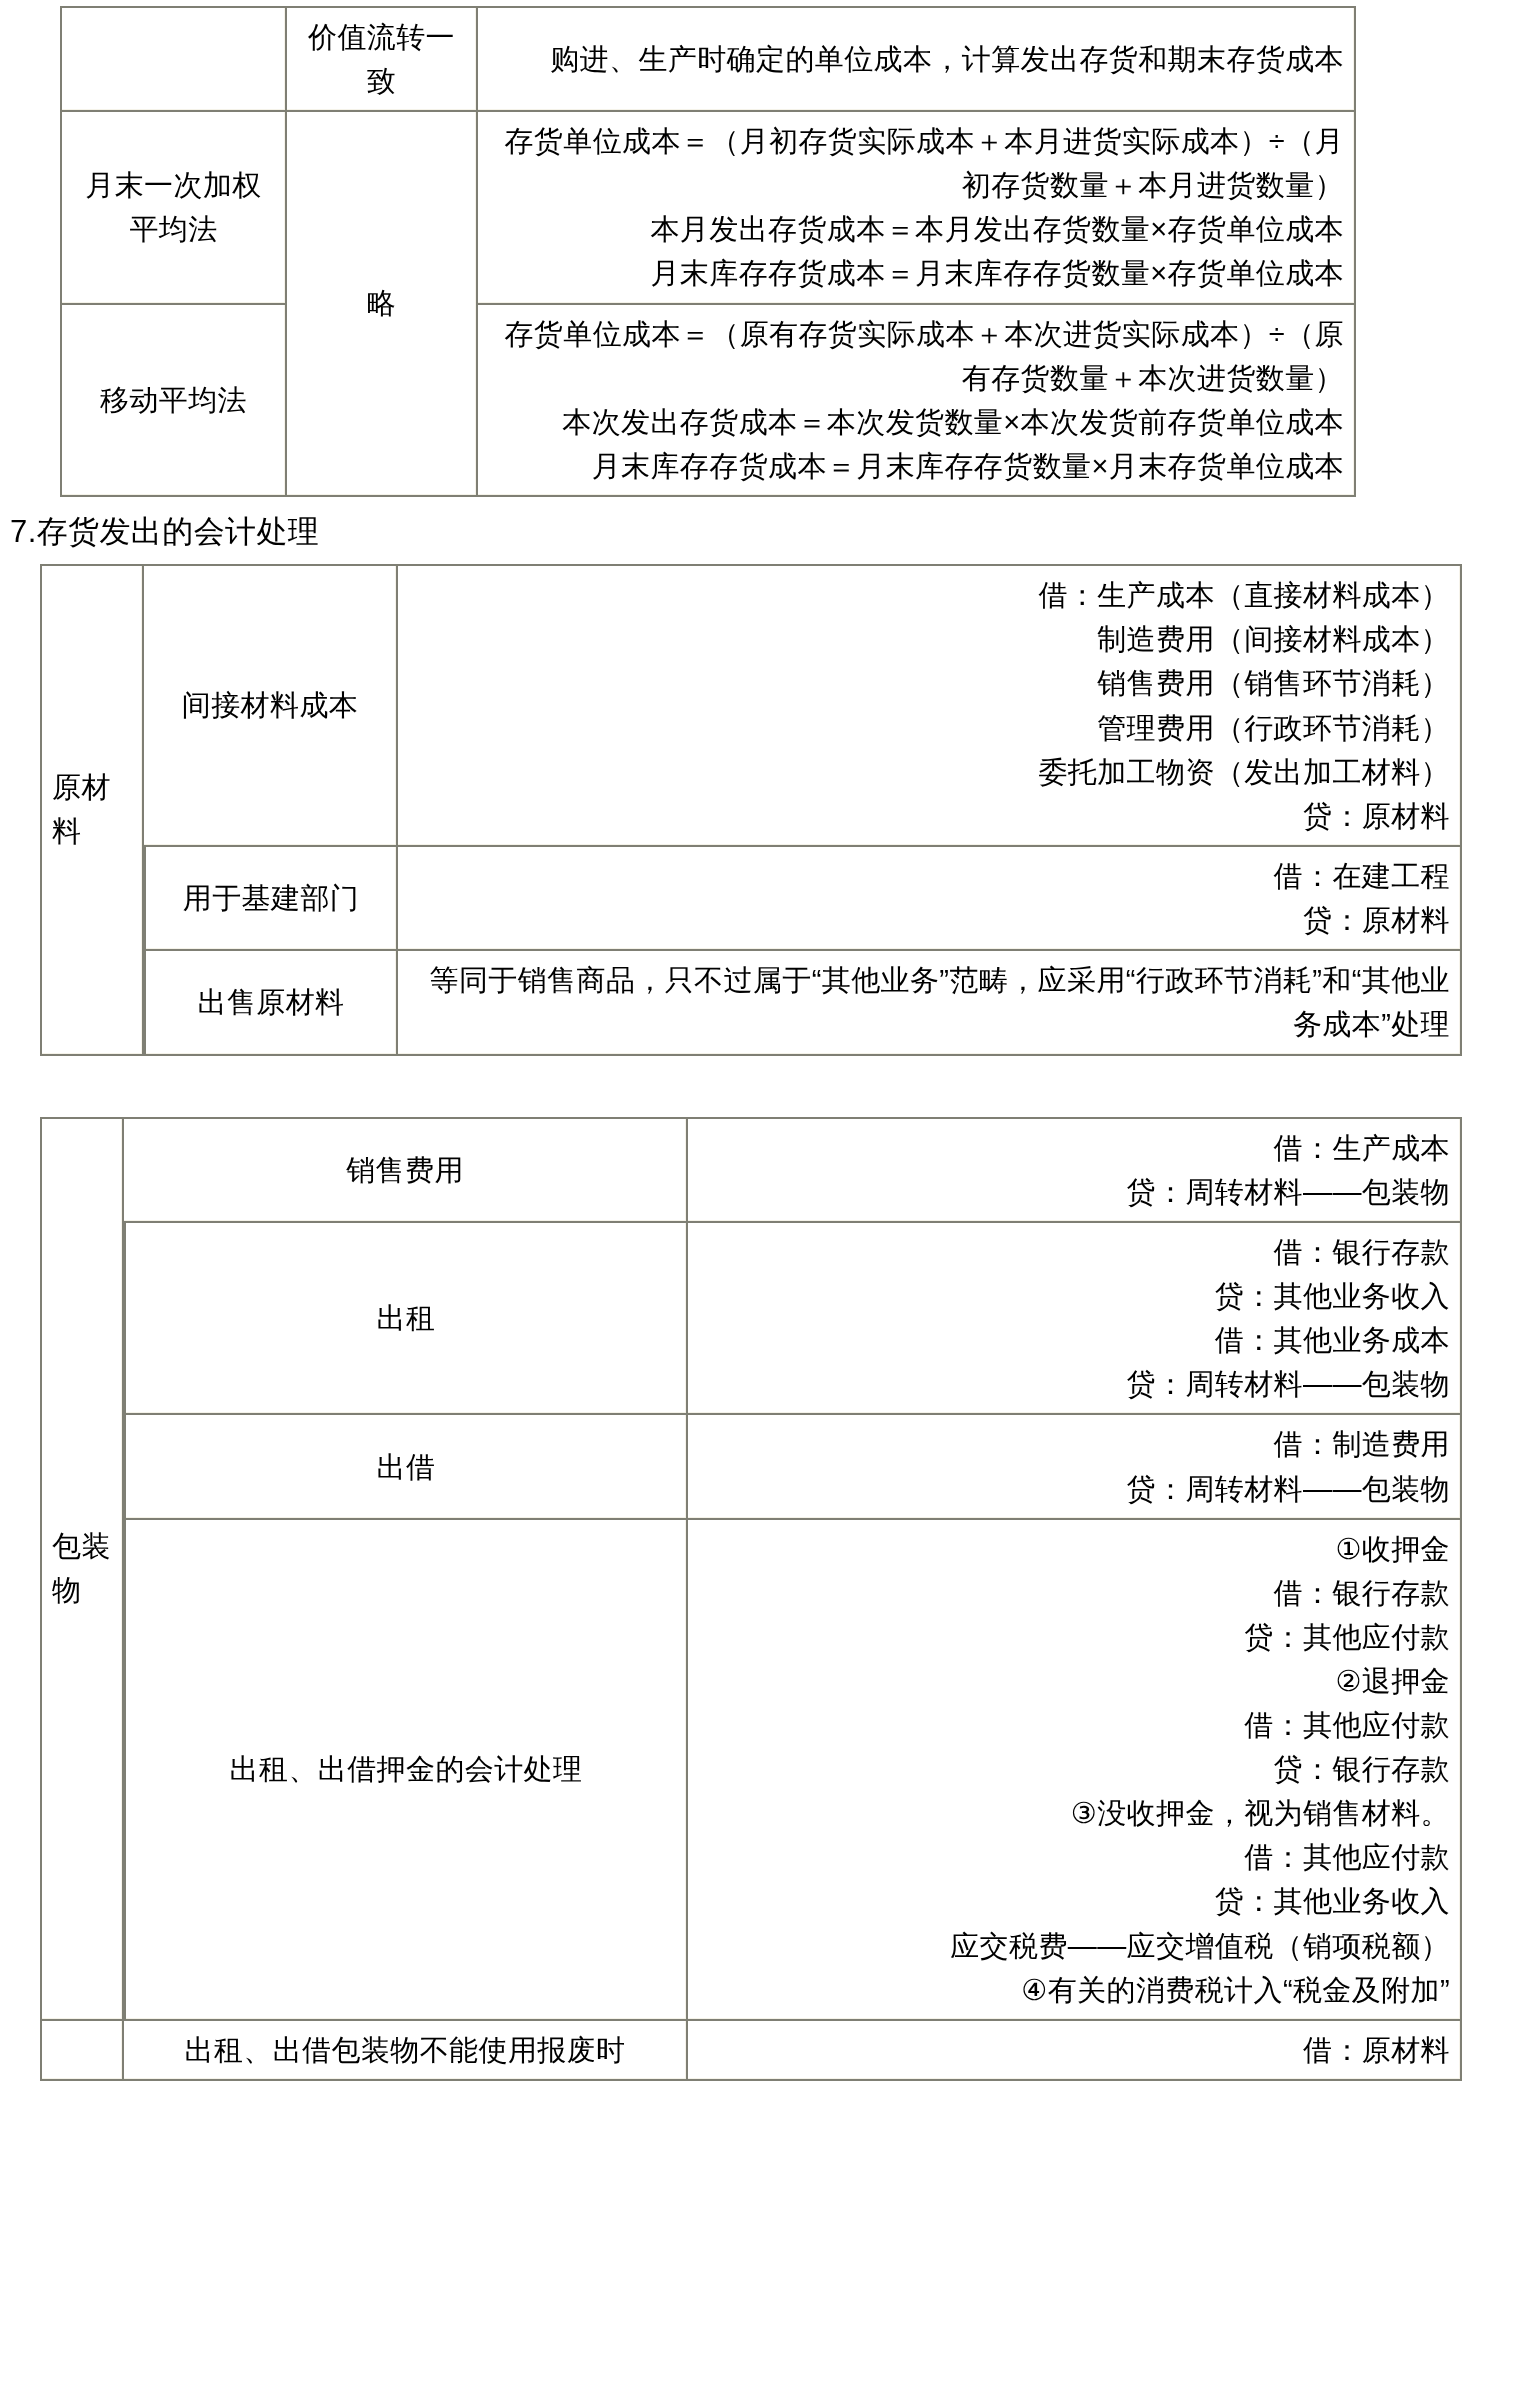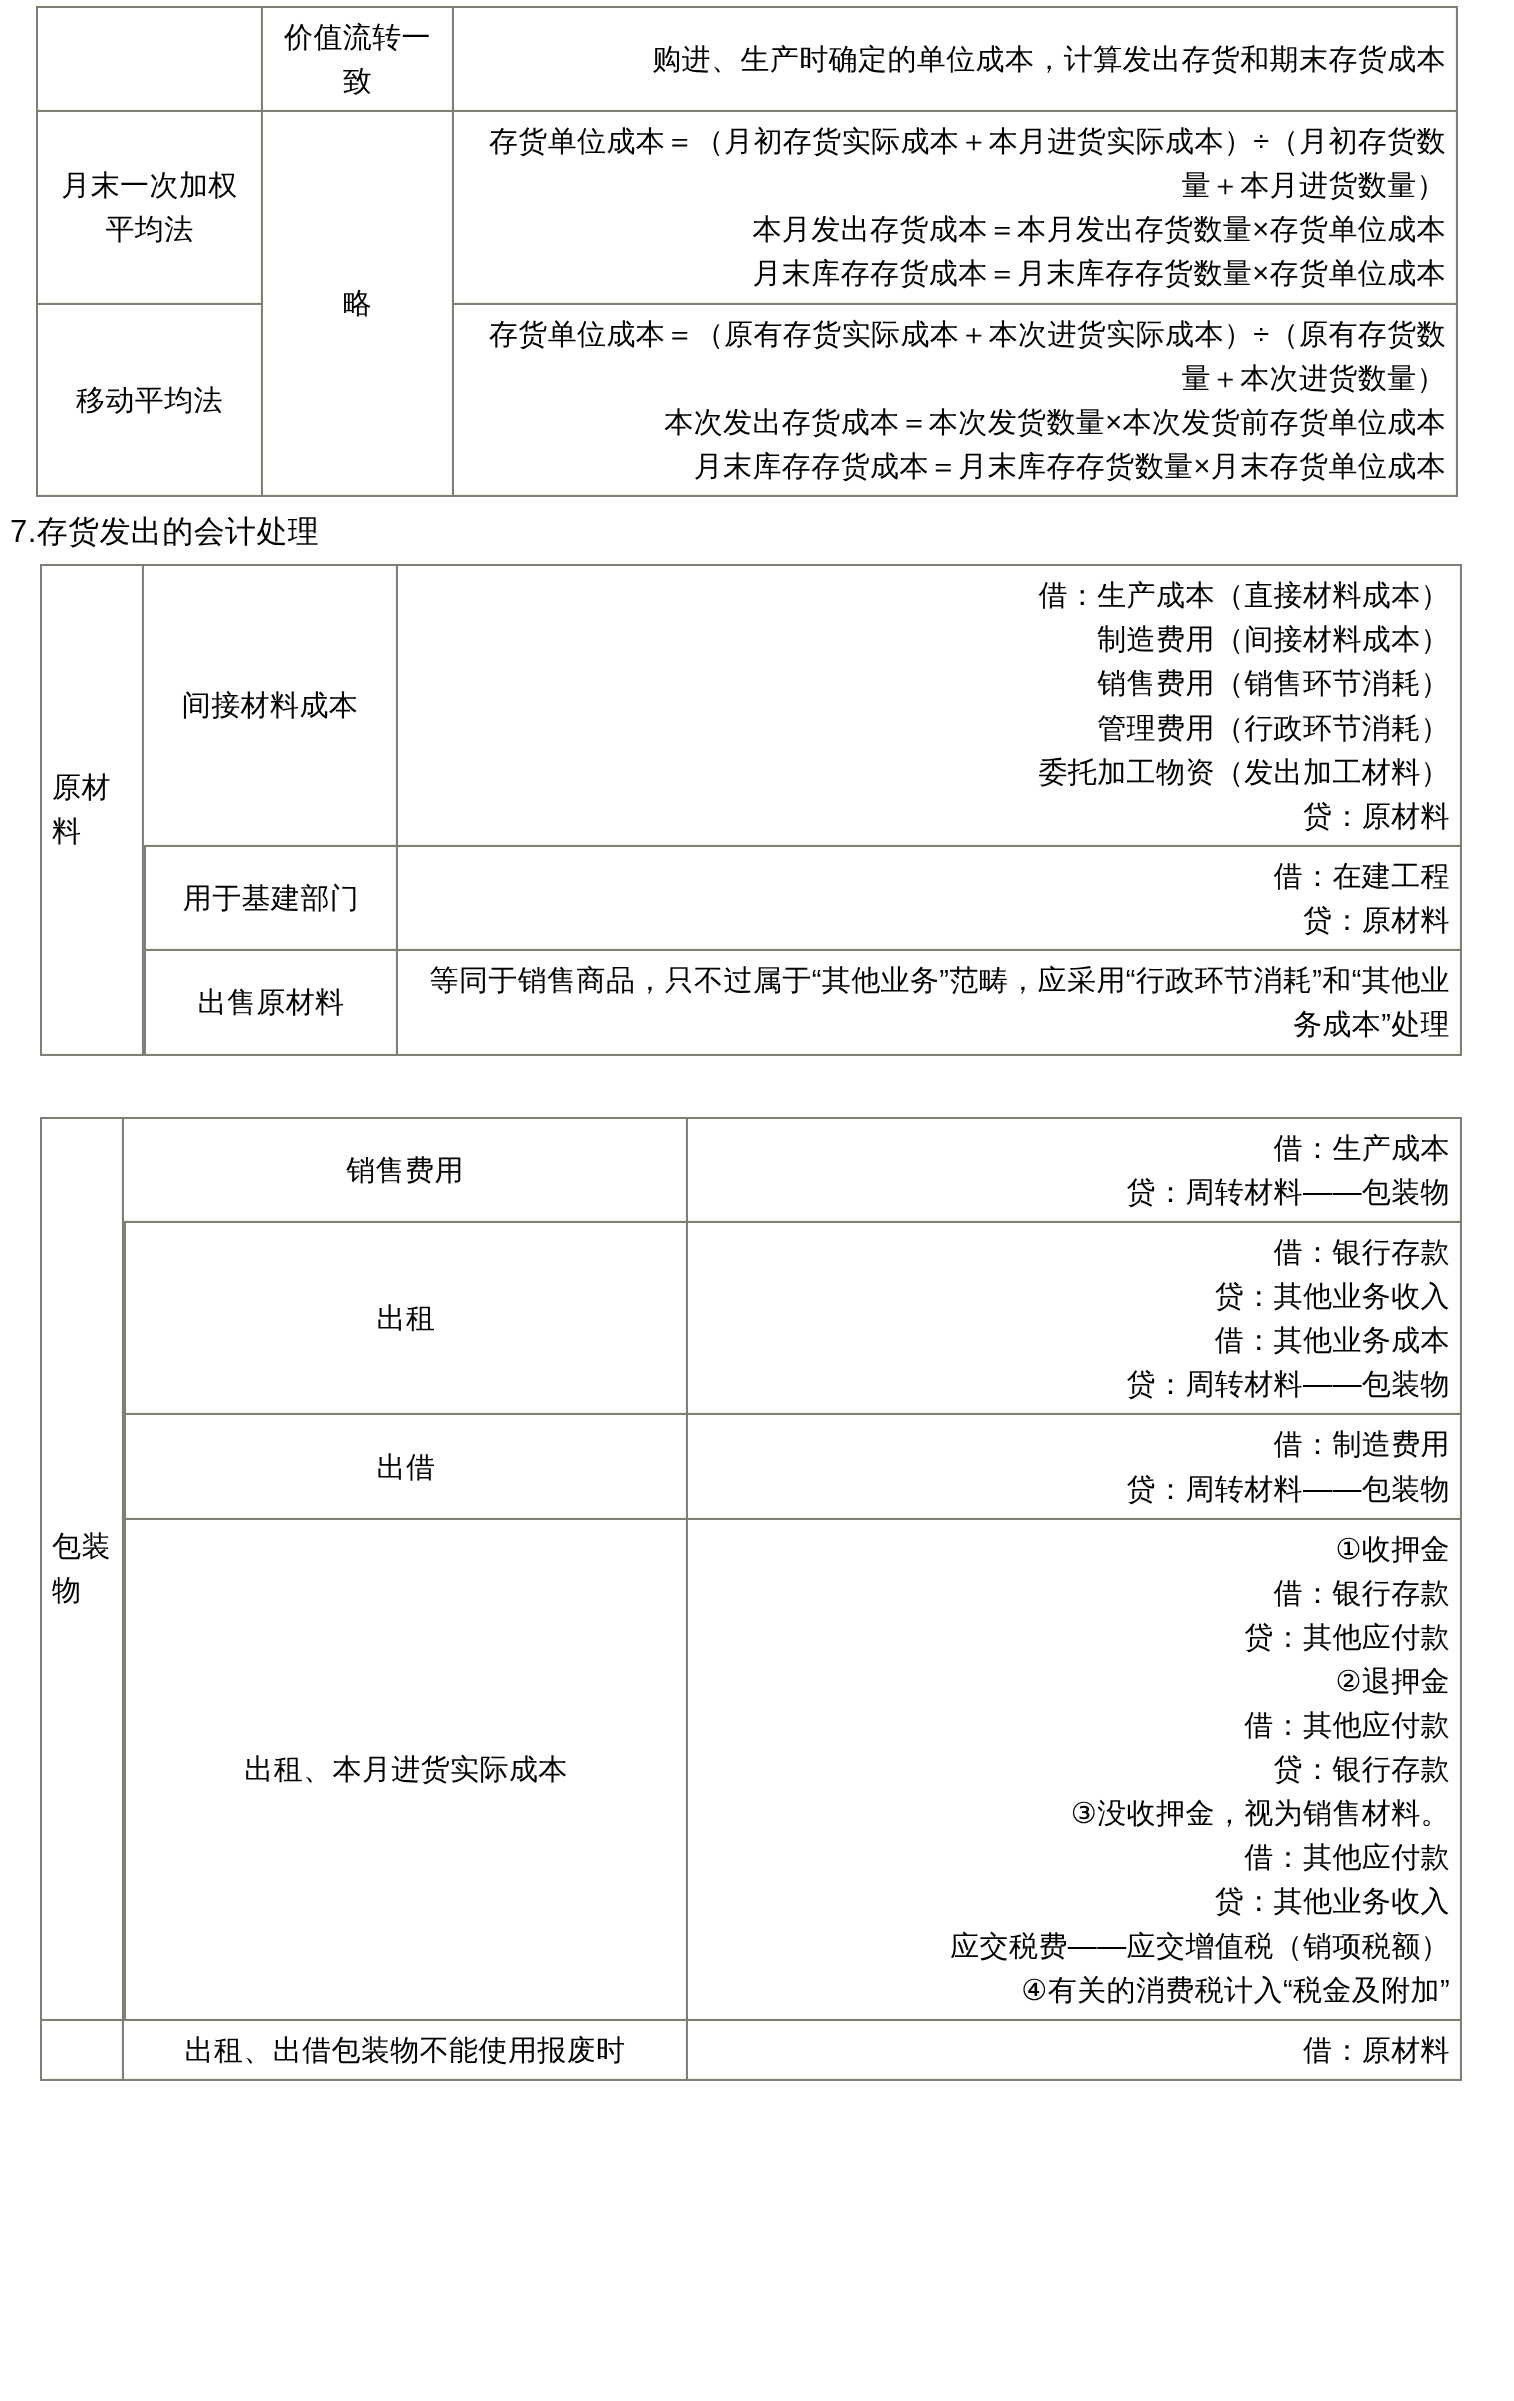--- a/index.html
+++ b/index.html
@@ -60,21 +60,21 @@
     text-align: left;
     line-height: 1.5;
   }
 
   .cell-lines {
     white-space: pre-wrap;
     line-height: 1.52;
   }
 
   
-  #table-methods { width: 1422px; margin-left: 36px; margin-top: 5.7px; }
+  #table-methods { width: 1296px; margin-left: 60px; margin-top: 5.7px; }
   #table-methods .col-a { width: 227px; }
   #table-methods .col-b { width: 191px; }
   #table-methods .col-c { width: auto; }
 
   
   .section-heading {
     font-size: 31px;
     line-height: 1.2;
     margin: 15.7px 0 14.3px 10px;
     font-weight: 400;
@@ -186,21 +186,21 @@
 　　贷：其他业务收入
 借：其他业务成本
 　　贷：周转材料——包装物</td>
       </tr>
       <tr>
         <td class="c-center v-mid">出借</td>
         <td class="c-left v-mid cell-lines">借：制造费用
 　　贷：周转材料——包装物</td>
       </tr>
       <tr>
-        <td class="c-center v-mid">出租、本月进货实际成本</td>
+        <td class="c-center v-mid">出租、出借押金的会计处理</td>
         <td class="c-left v-mid cell-lines">①收押金
 借：银行存款
 　　贷：其他应付款
 ②退押金
 借：其他应付款
 　　贷：银行存款
 ③没收押金，视为销售材料。
 借：其他应付款
 　　贷：其他业务收入
 　　　　应交税费——应交增值税（销项税额）

